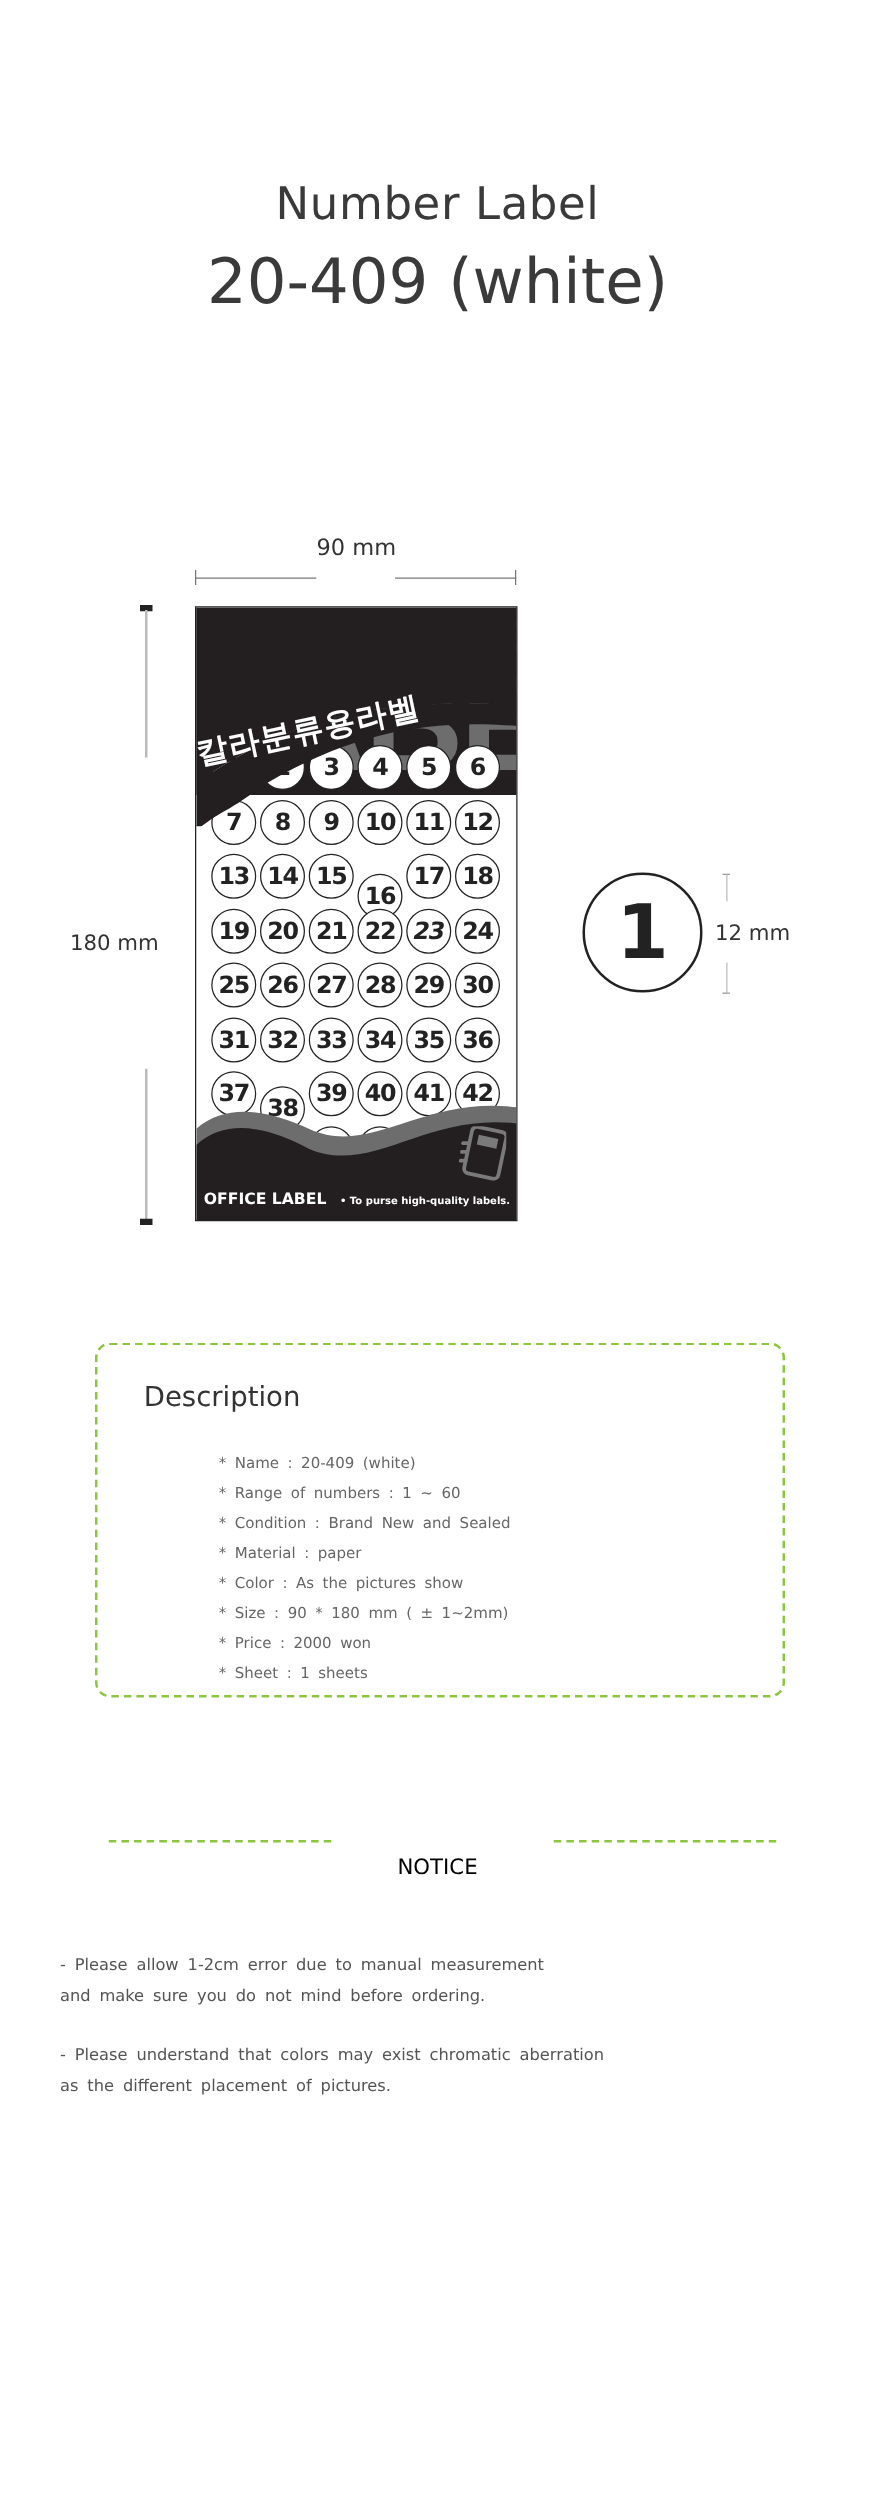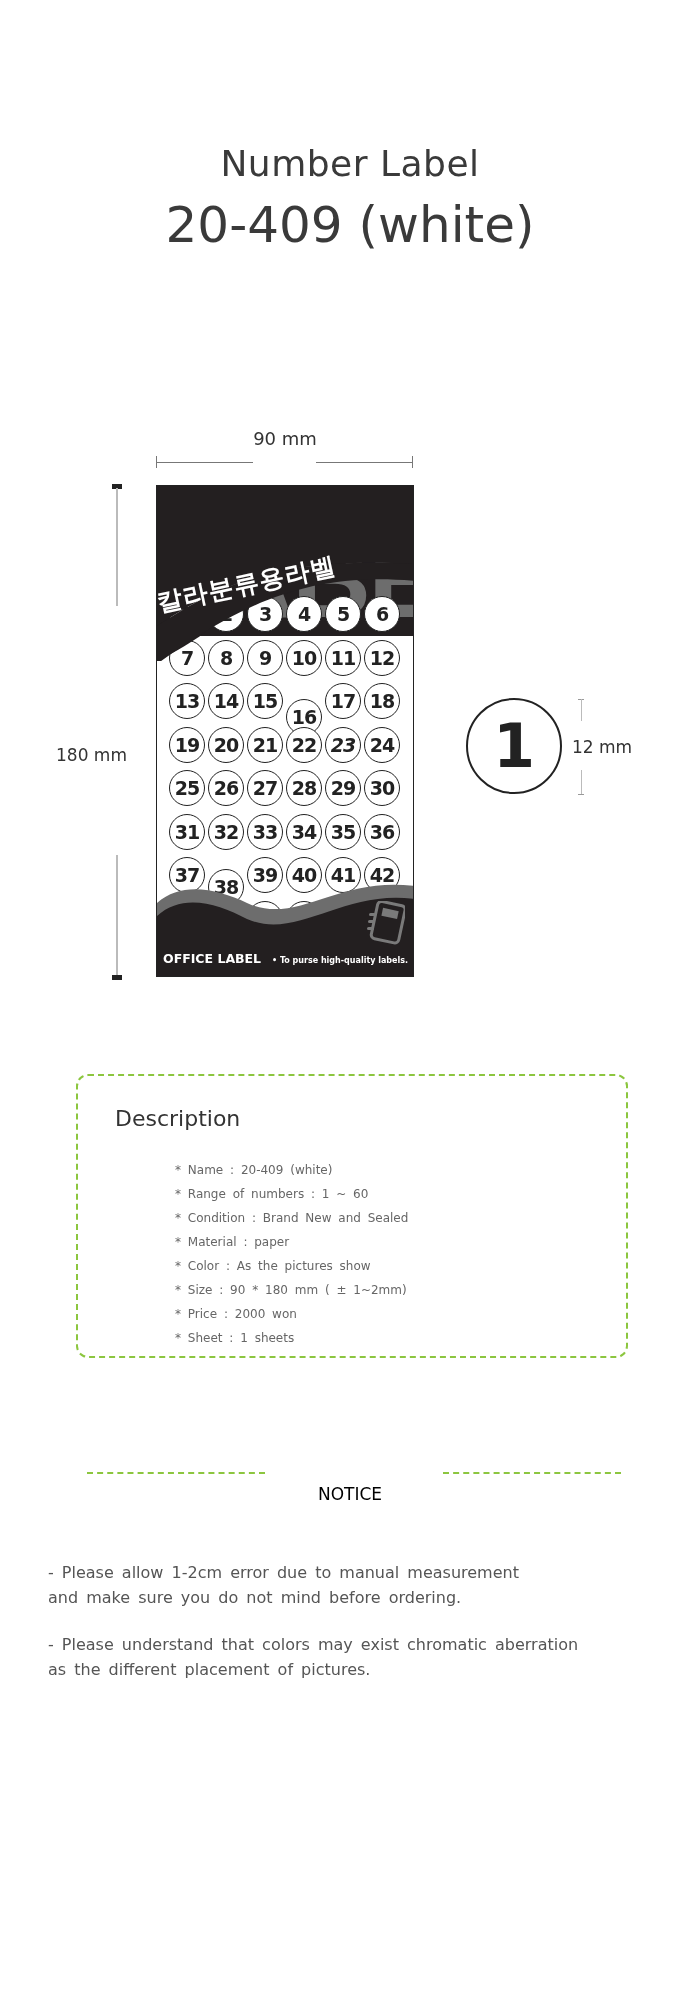--- a/index.html
+++ b/index.html
@@ -57,21 +57,21 @@
     .desc-title { position: absolute; top: 30px; left: 37px; font-size: 22px; color: #333; }
     .desc-list { position: absolute; top: 82px; left: 97px; list-style: none; }
     .desc-list li { font-size: 12px; color: #666; line-height: 24px; white-space: nowrap; word-spacing: 3px; }
 
     
     .notice-dash-l { position: absolute; top: 1472px; left: 87px; width: 178px; border-top: 2px dashed #8cc63f; }
     .notice-title { position: absolute; top: 1484px; left: 300px; width: 100px; text-align: center; font-size: 17px; color: #000000; }
     .notice-dash-r { position: absolute; top: 1472px; left: 443px; width: 178px; border-top: 2px dashed #8cc63f; }
 
     .notice-body { position: absolute; top: 1560px; left: 48px; width: 610px; }
-    .notice-body p { font-size: 16px; color: #555; line-height: 25px; word-spacing: 3px; margin-bottom: 22px; white-space: pre-line; }
+    .notice-body p { font-size: 13px; color: #555; line-height: 25px; word-spacing: 3px; margin-bottom: 22px; white-space: pre-line; }
   </style>
 </head>
 <body>
 
 <h1 class="title-1">Number Label</h1>
 <h2 class="title-2">20-409 (white)</h2>
 
 <div class="dim-w-label">90 mm</div>
 <div class="dim-w-tick-l"></div>
 <div class="dim-w-line-left"></div>

